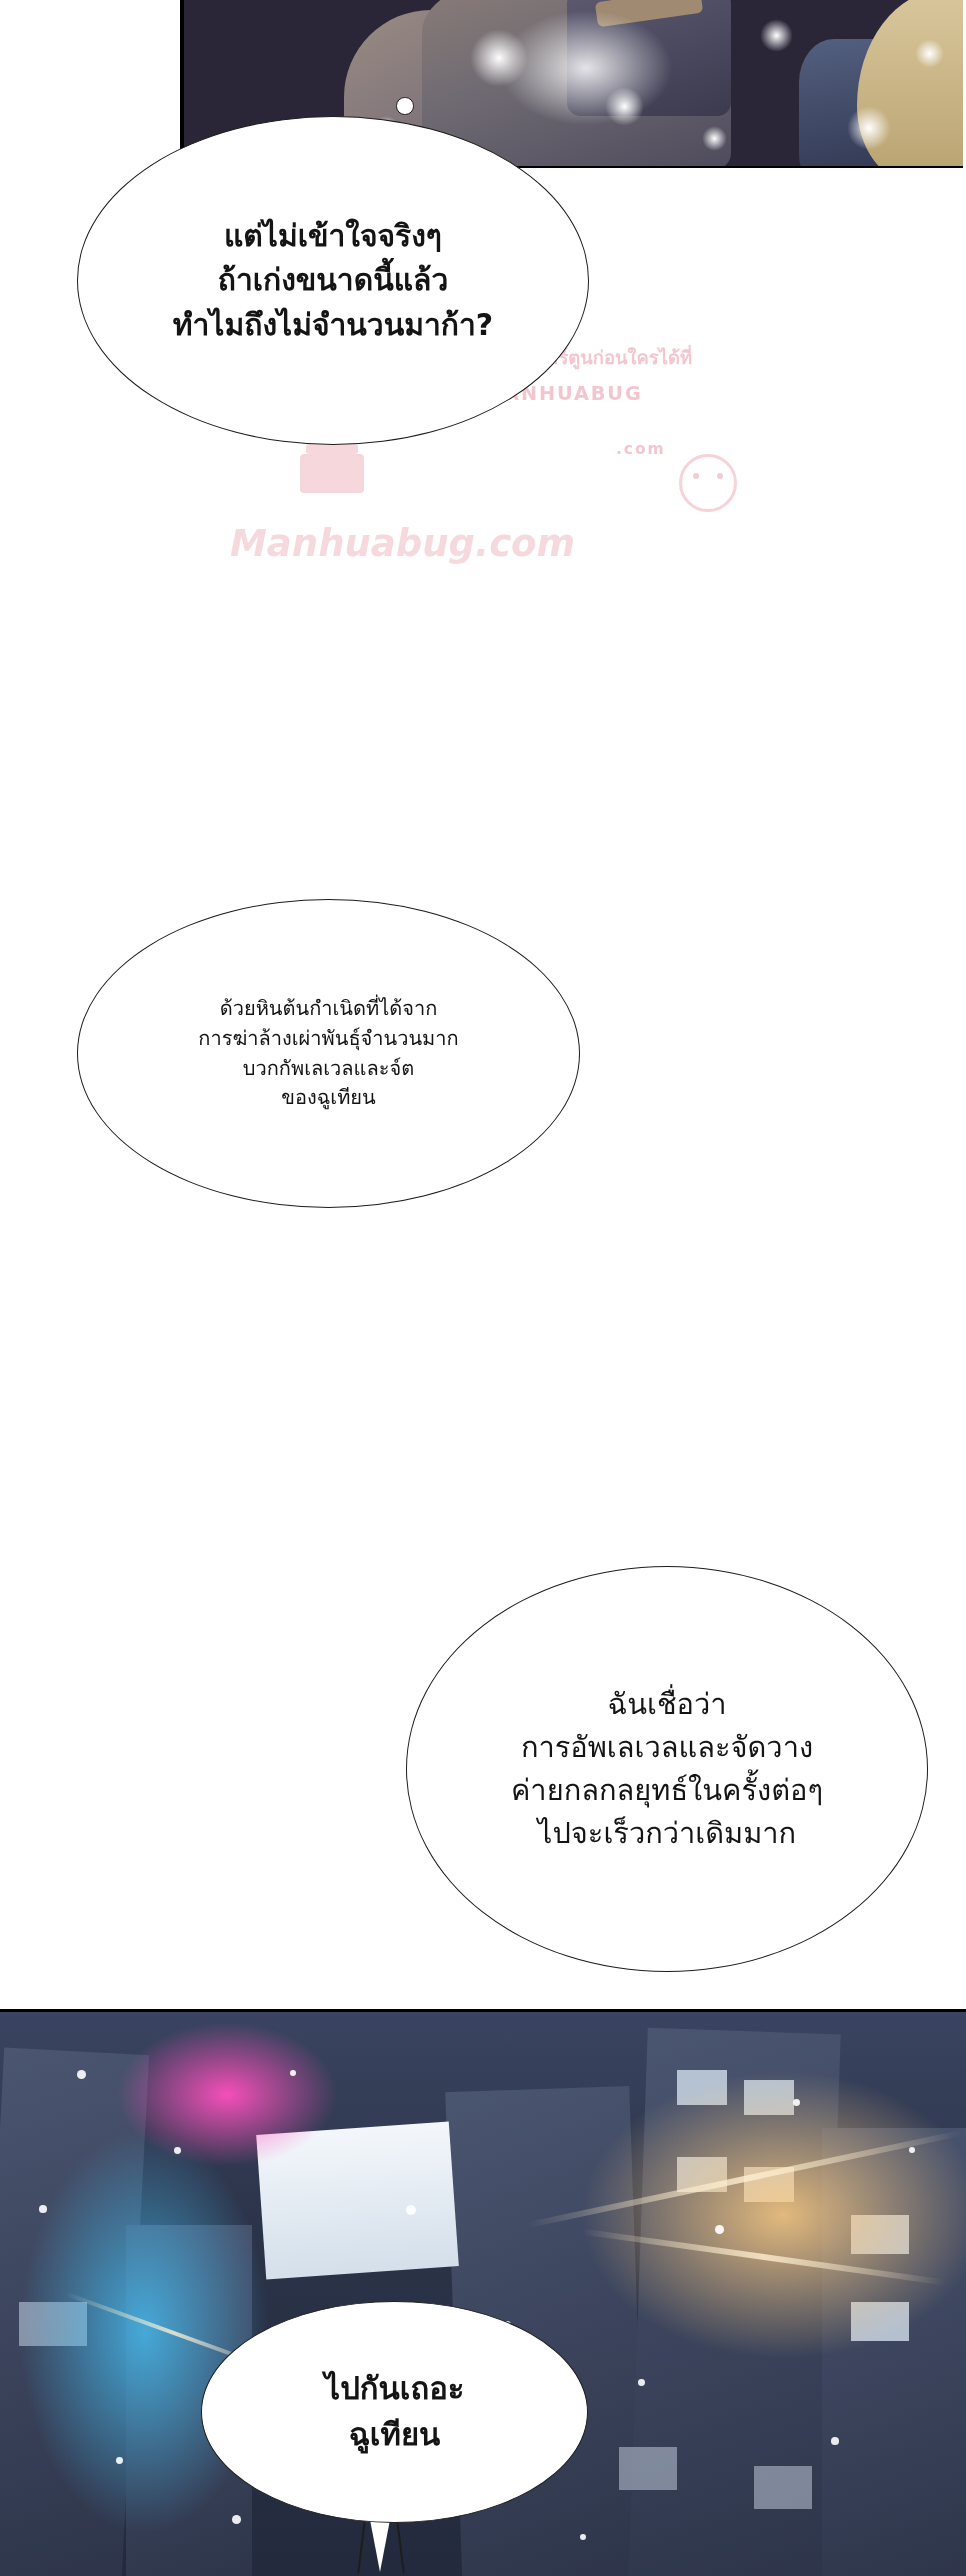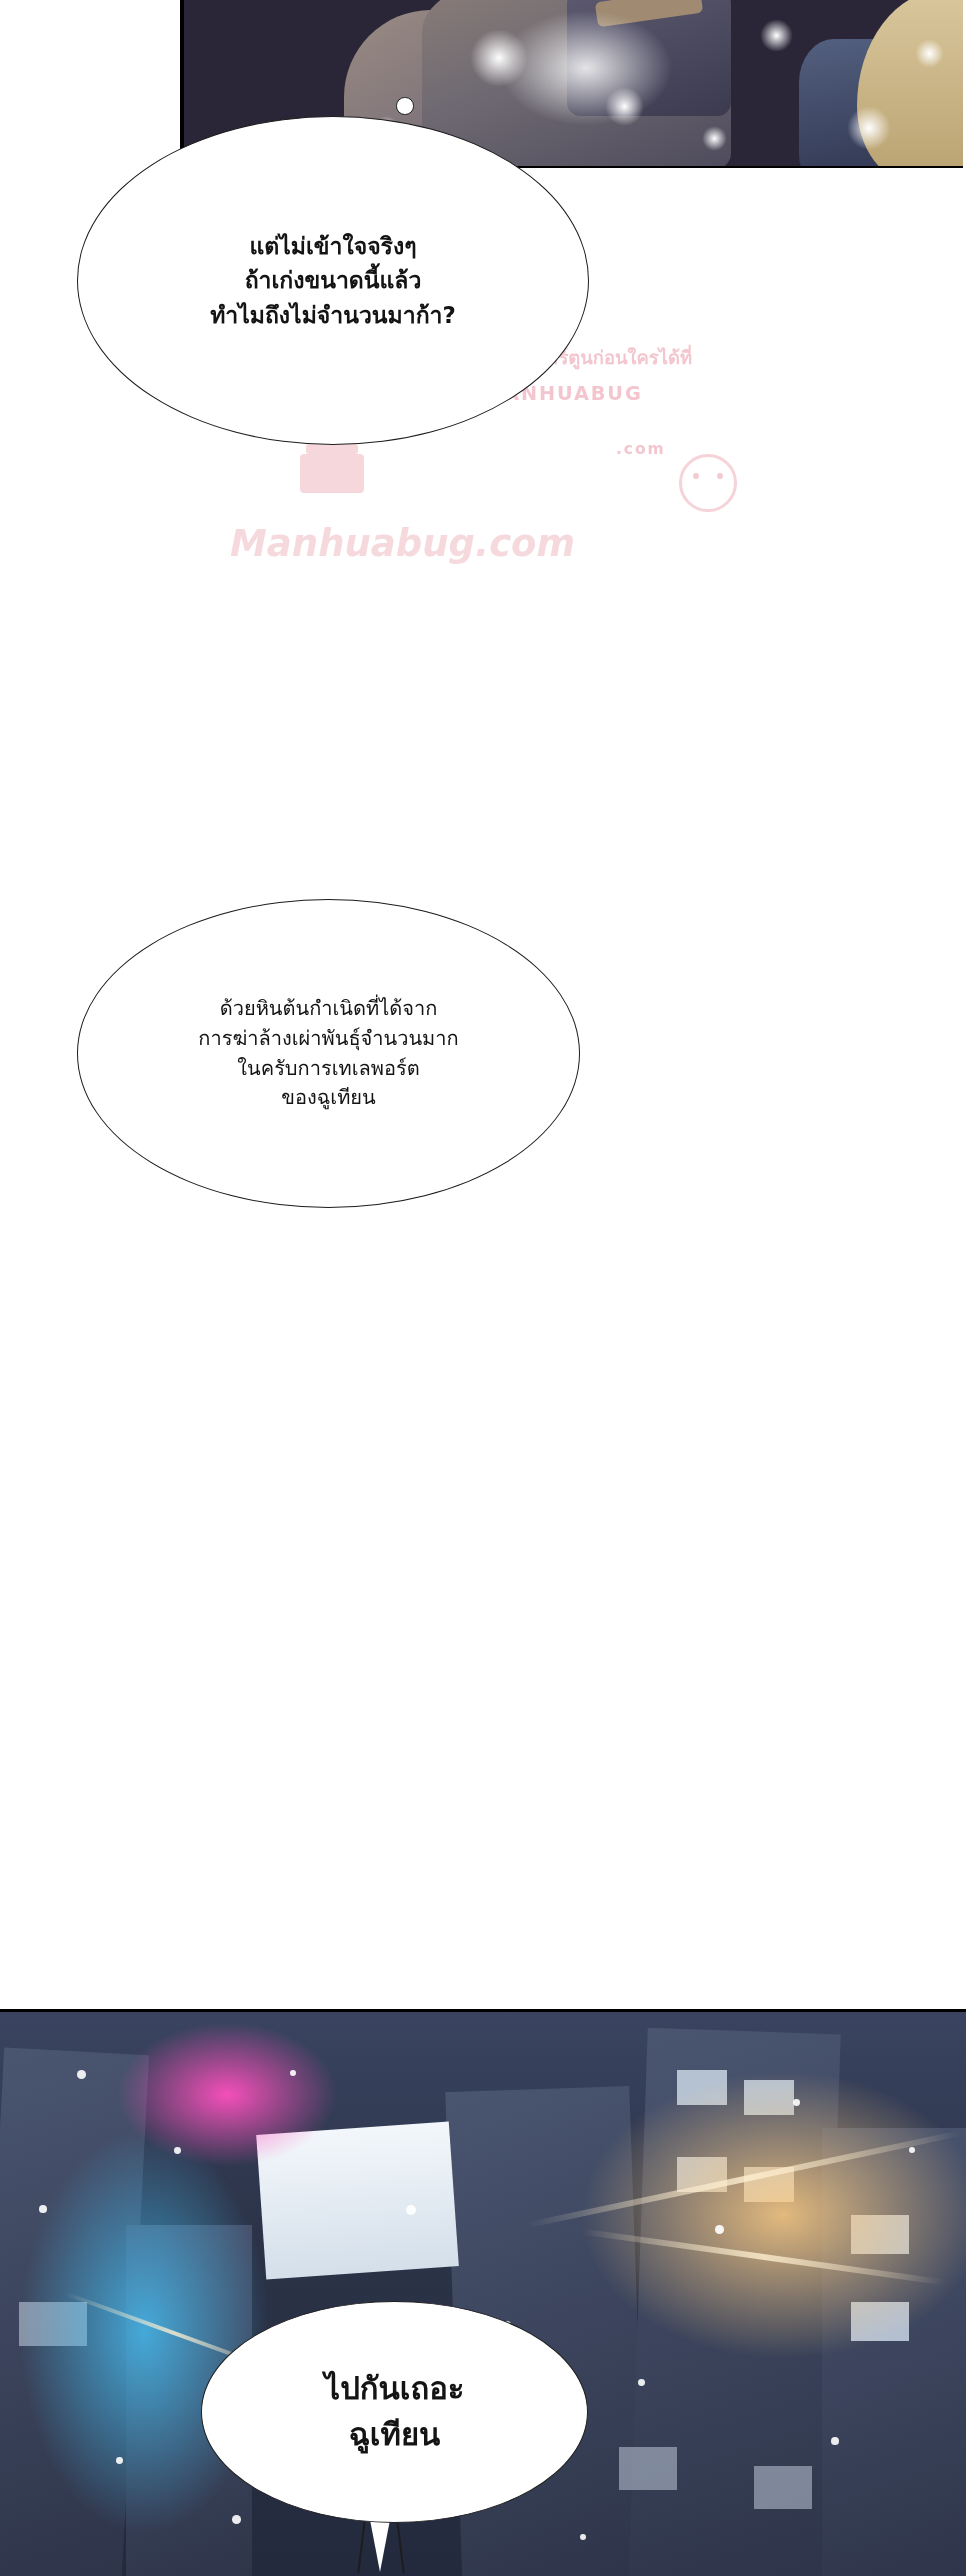--- a/index.html
+++ b/index.html
@@ -52,21 +52,21 @@
   .bubble{position:absolute;background:#fff;border:1.9px solid #1d1d1d;border-radius:50%;
           display:flex;align-items:center;justify-content:center;box-sizing:border-box;}
   .bubble .txt{text-align:center;color:#141414;line-height:1.48;
                font-family:"DejaVu Sans","Liberation Sans",sans-serif;}
   .b-line{display:block;}
 
   .tail{position:absolute;width:0;height:0;}
 
   
   .bubble1{left:77px;top:116px;width:512px;height:329px;}
-  .bubble1 .txt{font-size:23px;font-weight:600;}
+  .bubble1 .txt{font-size:30px;font-weight:600;}
   .tail1{left:340px;top:150px;width:44px;height:44px;background:#fff;
          border:1.9px solid #1d1d1d;border-radius:50% 50% 50% 50%;
          transform:rotate(0deg);}
   .tail1-cover{left:329px;top:189px;width:70px;height:27px;background:#fff;}
   .dot1{position:absolute;left:396px;top:97px;width:15.5px;height:15.5px;background:#fff;
         border:1.9px solid #1d1d1d;border-radius:50%;}
 
   
   .bubble2{left:77px;top:899px;width:503px;height:309px;}
   .bubble2 .txt{font-size:20px;font-weight:400;}
@@ -146,25 +146,33 @@
       <span class="b-line">ถ้าเก่งขนาดนี้แล้ว</span>
       <span class="b-line">ทำไมถึงไม่จำนวนมาก้า?</span>
     </div>
   </div>
   <div class="tail1-cover" style="position:absolute;"></div>
 
   <div class="bubble bubble2">
     <div class="txt">
       <span class="b-line">ด้วยหินต้นกำเนิดที่ได้จาก</span>
       <span class="b-line">การฆ่าล้างเผ่าพันธุ์จำนวนมาก</span>
-      <span class="b-line">ในครับการเทเลพอร์ต</span>
+      <span class="b-line">บวกกัพเลเวลและจ์ต</span>
       <span class="b-line">ของฉูเทียน</span>
     </div>
   </div>
 
+  <div class="bubble bubble3">
+    <div class="txt">
+      <span class="b-line">ฉันเชื่อว่า</span>
+      <span class="b-line">การอัพเลเวลและจัดวาง</span>
+      <span class="b-line">ค่ายกลกลยุทธ์ในครั้งต่อๆ</span>
+      <span class="b-line">ไปจะเร็วกว่าเดิมมาก</span>
+    </div>
+  </div>
 
   <div class="panel-bottom">
     <div class="bp-sky"></div>
 
     <div class="bp-build" style="left:-9.7px;top:39px;width:145px;height:541px;transform:rotate(3deg);"></div>
     <div class="bp-build" style="left:126px;top:213px;width:126px;height:367px;"></div>
     <div class="bp-build" style="left:454px;top:77px;width:184px;height:503px;transform:rotate(-2deg);"></div>
     <div class="bp-build" style="left:638px;top:19.3px;width:193px;height:561px;transform:rotate(2deg);"></div>
     <div class="bp-build" style="left:822px;top:116px;width:164px;height:464px;"></div>
 

